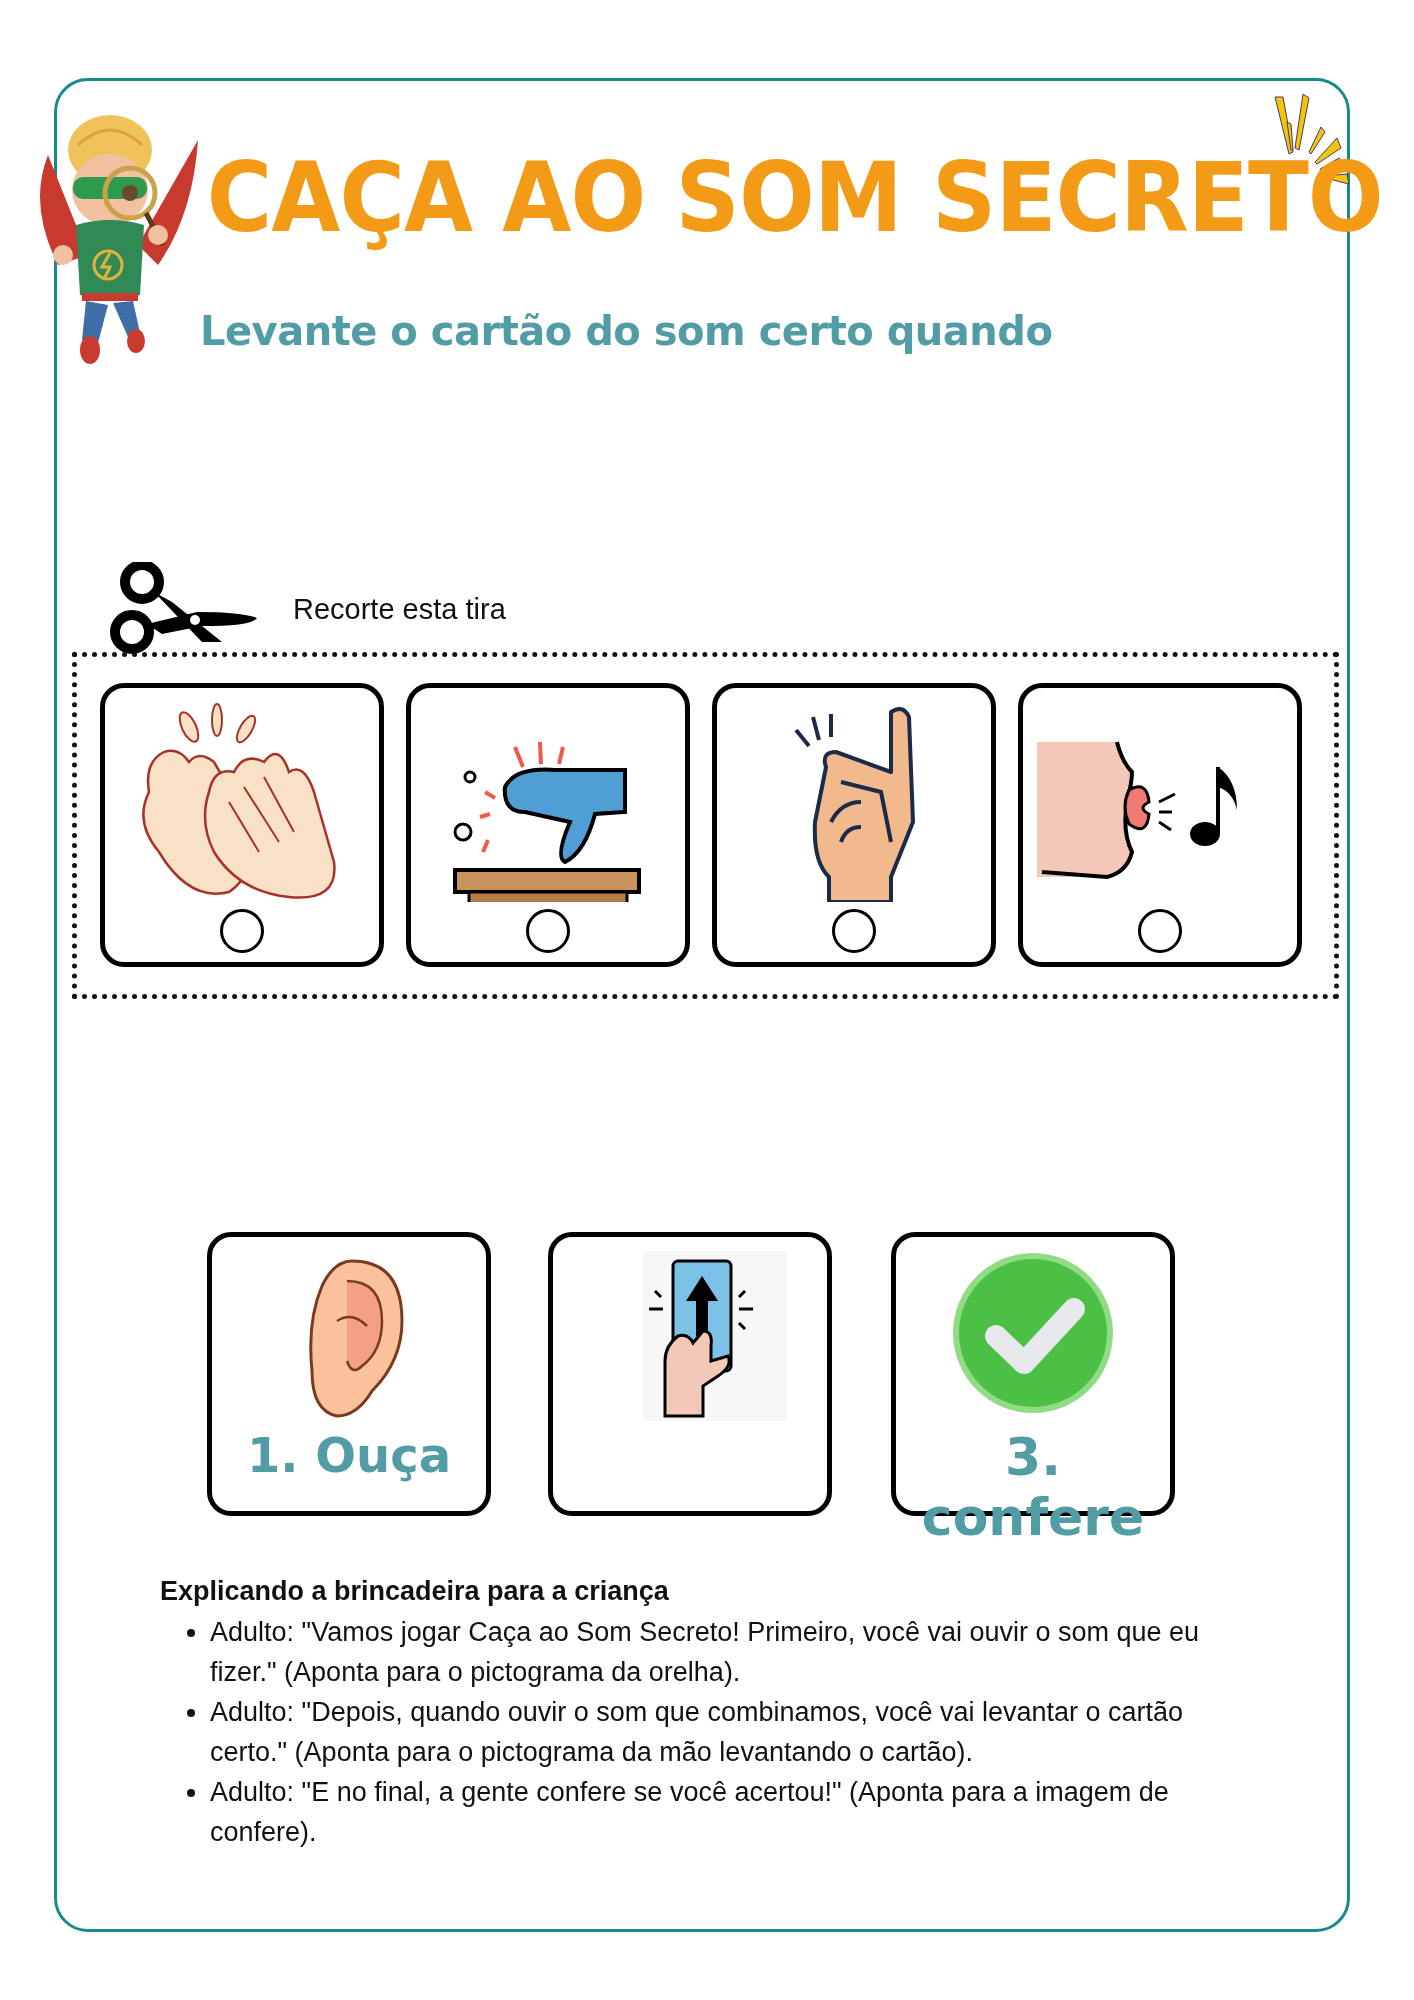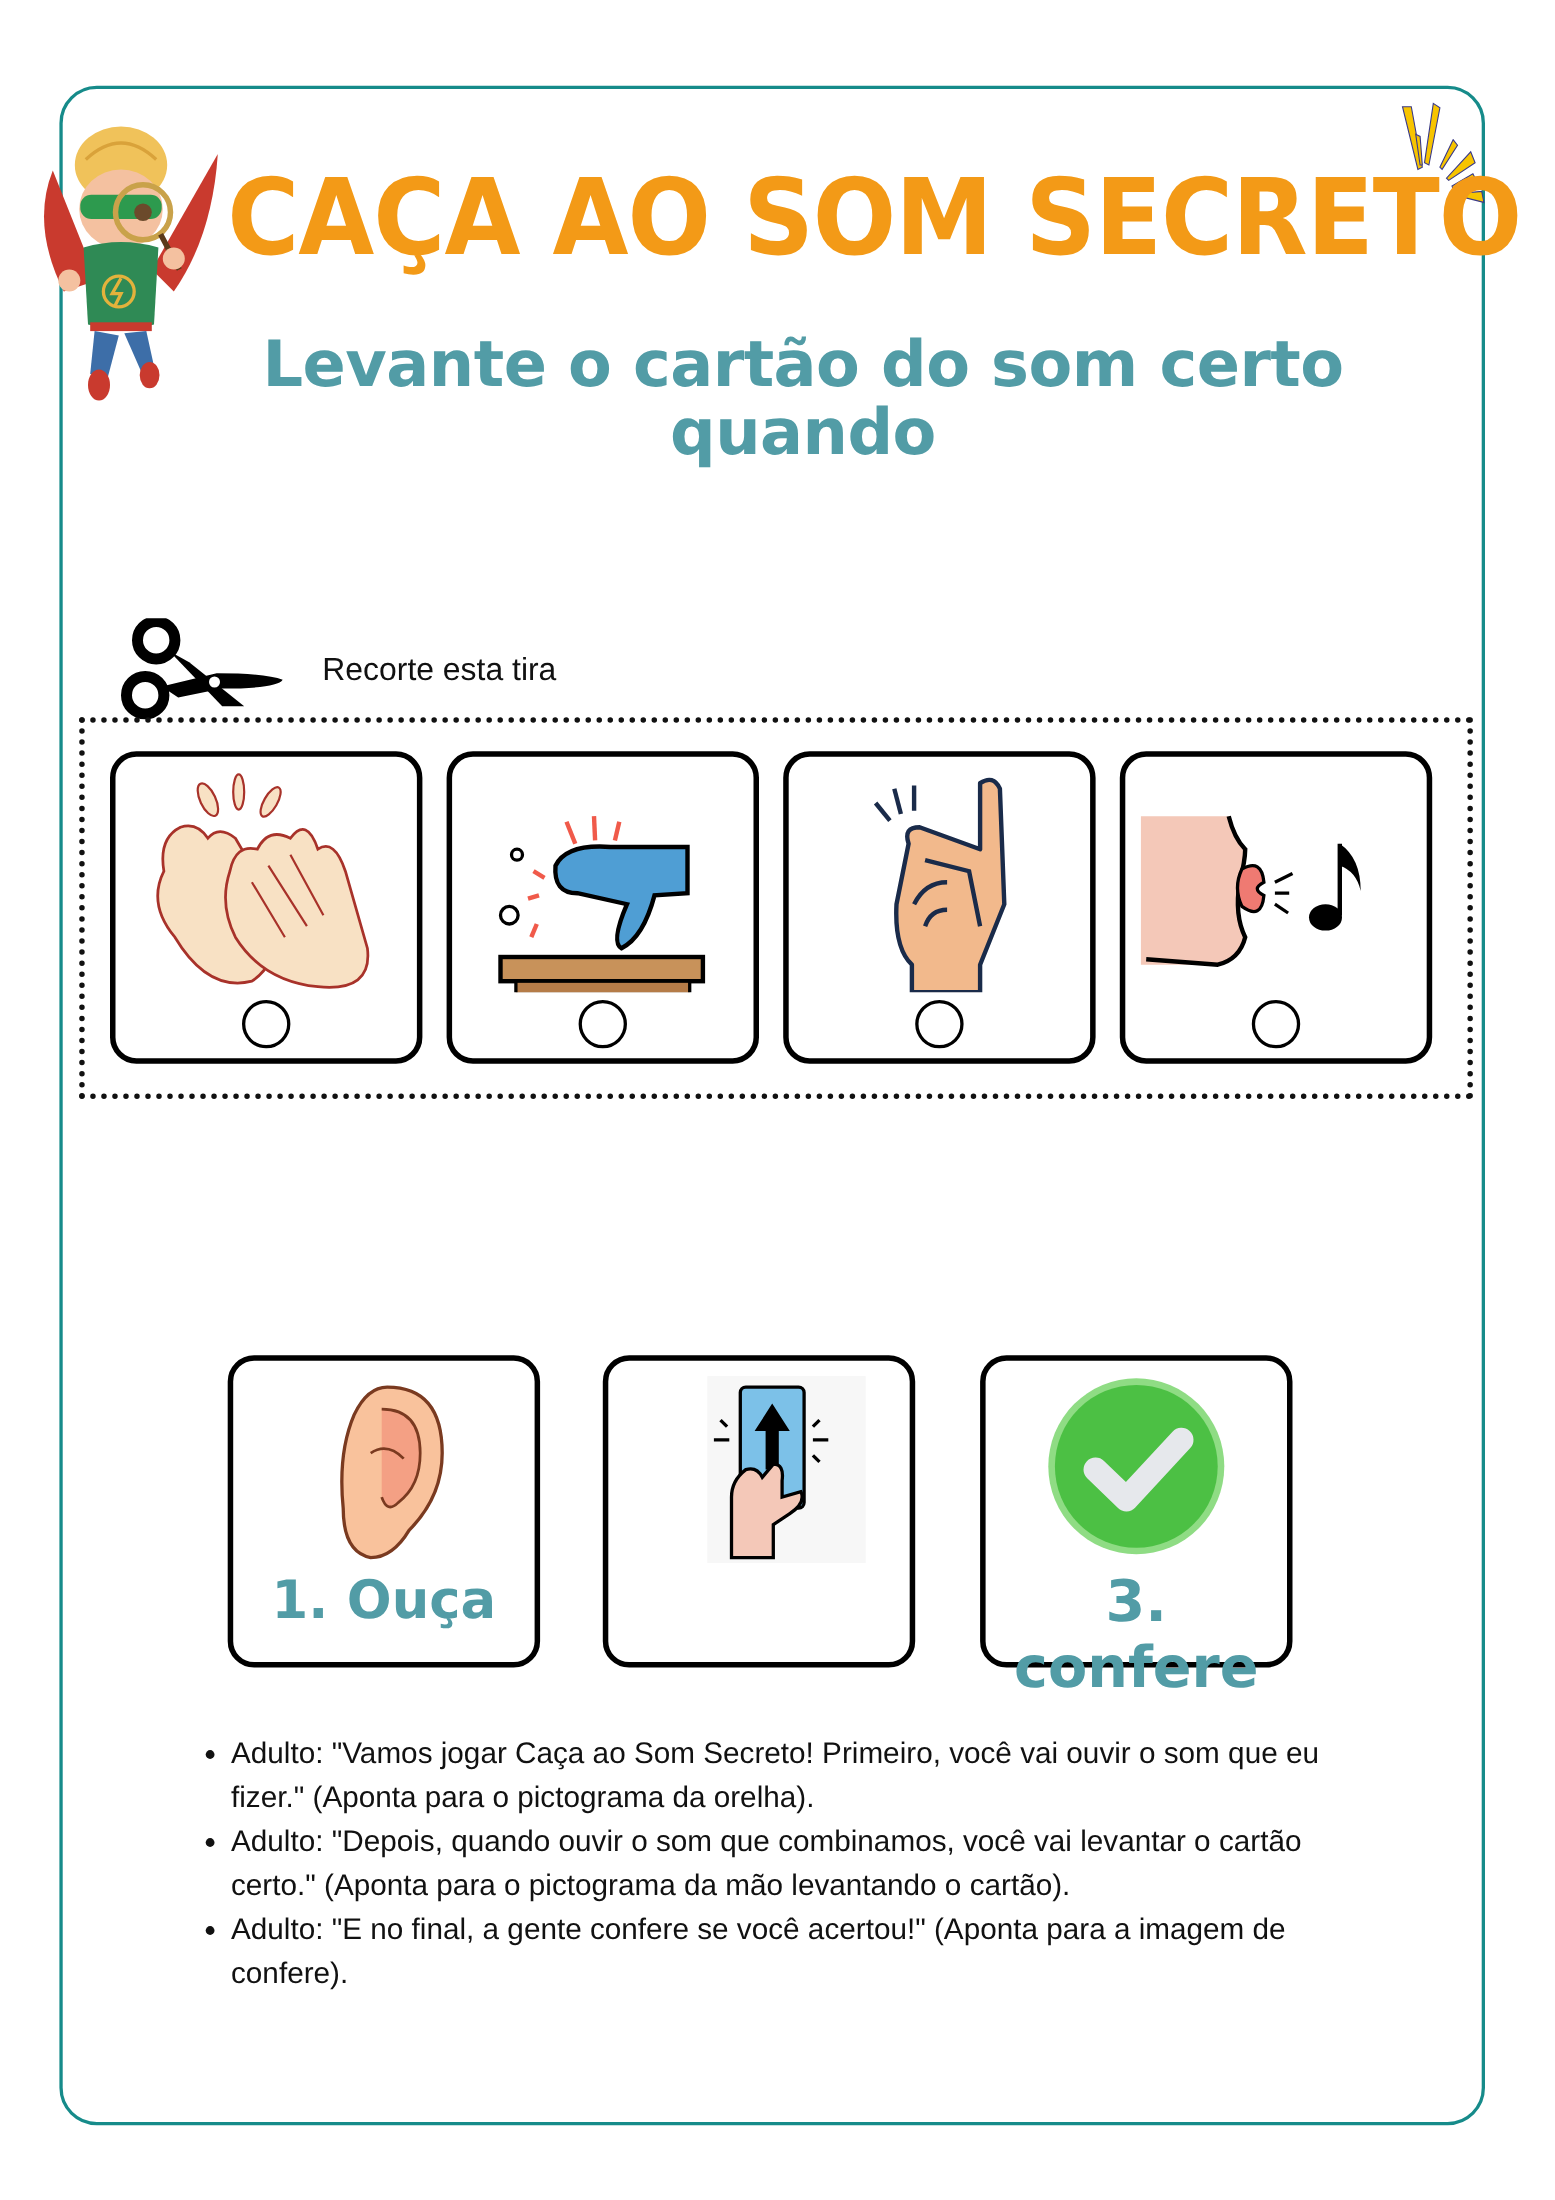--- a/index.html
+++ b/index.html
@@ -1,21 +1,21 @@
 <!DOCTYPE html>
 <html><head>
 <meta charset="utf-8">
 <style>
   html, body { margin:0; padding:0; background:#ffffff; }
   body { width:1414px; height:2000px; position:relative; overflow:hidden; font-family:"DejaVu Sans", sans-serif; }
   .frame { position:absolute; left:54px; top:78px; width:1296px; height:1854px; border:3px solid #168b8a; border-radius:34px; box-sizing:border-box; }
   .hero { position:absolute; left:18px; top:105px; width:200px; height:270px; }
   .sparkle { position:absolute; left:1265px; top:92px; width:110px; height:110px; }
   .title { position:absolute; left:165px; top:150px; width:1190px; text-align:center; color:#f39a17; font-family:"DejaVu Sans", sans-serif; font-weight:bold; font-size:96px; letter-spacing:-1px; line-height:1; transform:scaleX(0.93); transform-origin:center; white-space:nowrap; }
-  .subtitle { position:absolute; left:200px; top:300px; width:1060px; text-align:center; color:#529ca6; font-weight:bold; font-size:58px; line-height:62px; letter-spacing:-0.5px; }
+  .subtitle { position:absolute; left:200px; top:300px; width:1060px; color:#529ca6; font-weight:bold; font-size:40px; line-height:62px; letter-spacing:-0.5px; }
   .scissors { position:absolute; left:102px; top:562px; width:158px; height:92px; }
   .cut-label { position:absolute; left:283px; top:593px; font-size:29px; color:#111; font-family:"Liberation Sans", sans-serif;margin-left:10px; }
   .strip { position:absolute; left:72px; top:652px; width:1267px; height:347px; border:5px dotted #111; box-sizing:border-box; }
   .card { position:absolute; width:284px; height:284px; border:5px solid #000; border-radius:24px; box-sizing:border-box; background:#fff; }
   .card .pic { position:absolute; left:14px; top:14px; width:246px; height:200px; }
   .card .circle { position:absolute; left:50%; bottom:9px; width:44px; height:44px; margin-left:-22px; border:3px solid #000; border-radius:50%; box-sizing:border-box; }
   .step { position:absolute; width:284px; height:284px; border:5px solid #000; border-radius:24px; box-sizing:border-box; background:#fff;padding-left:19px; }
   .step .pic { position:absolute; left:40px; top:14px; width:194px; height:170px; }
   .step .label { position:absolute; left:0; right:0; text-align:center; color:#529ca6; font-weight:bold; }
   .instructions { position:absolute; left:160px; top:1572px; width:1060px; color:#111; font-family:"Liberation Sans", sans-serif; }
@@ -158,18 +158,19 @@
 <div class="step" style="left:891px; top:1232px;">
   <svg class="pic" viewBox="0 0 194 170">
     <circle cx="97" cy="82" r="80" fill="#8fdc84"></circle>
     <circle cx="97" cy="82" r="74" fill="#4cc044"></circle>
     <path d="M60 85 L88 112 L138 58" stroke="#e6e8ec" stroke-width="22" stroke-linecap="round" stroke-linejoin="round" fill="none"></path>
   </svg>
   <div class="label" style="top:190px; font-size:52px;">3. confere</div>
 </div>
 
 <div class="instructions">
+  <h3>Explicando a brincadeira para a criança</h3>
   <ul>
     <li>Adulto: "Vamos jogar Caça ao Som Secreto! Primeiro, você vai ouvir o som que eu fizer." (Aponta para o pictograma da orelha).</li>
     <li>Adulto: "Depois, quando ouvir o som que combinamos, você vai levantar o cartão certo." (Aponta para o pictograma da mão levantando o cartão).</li>
     <li>Adulto: "E no final, a gente confere se você acertou!" (Aponta para a imagem de confere).</li>
   </ul>
 </div>
 
 </body></html>

